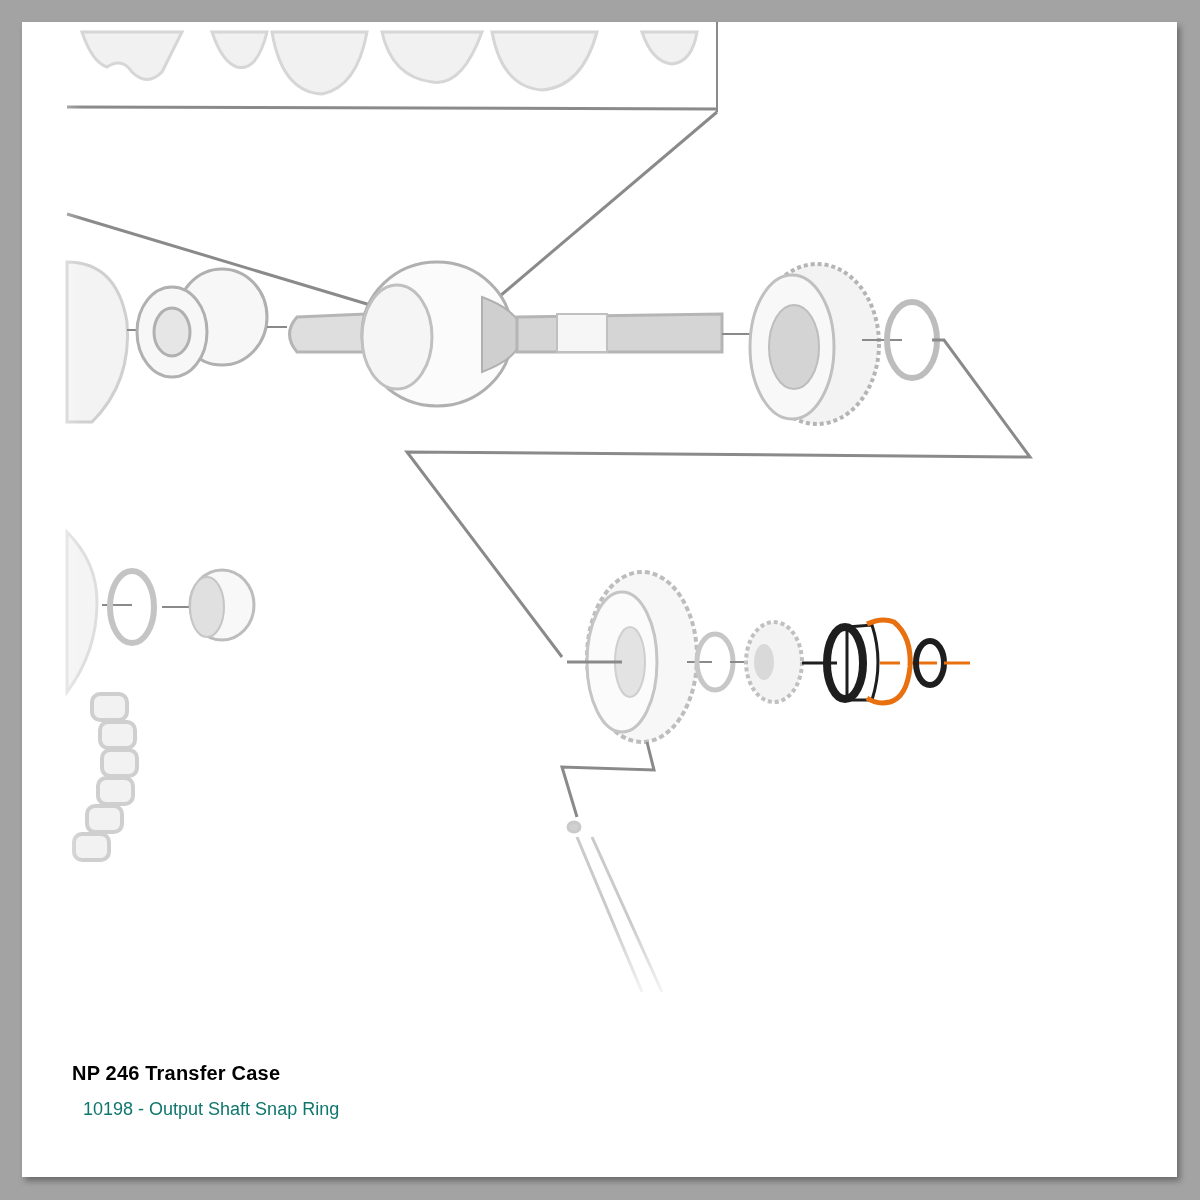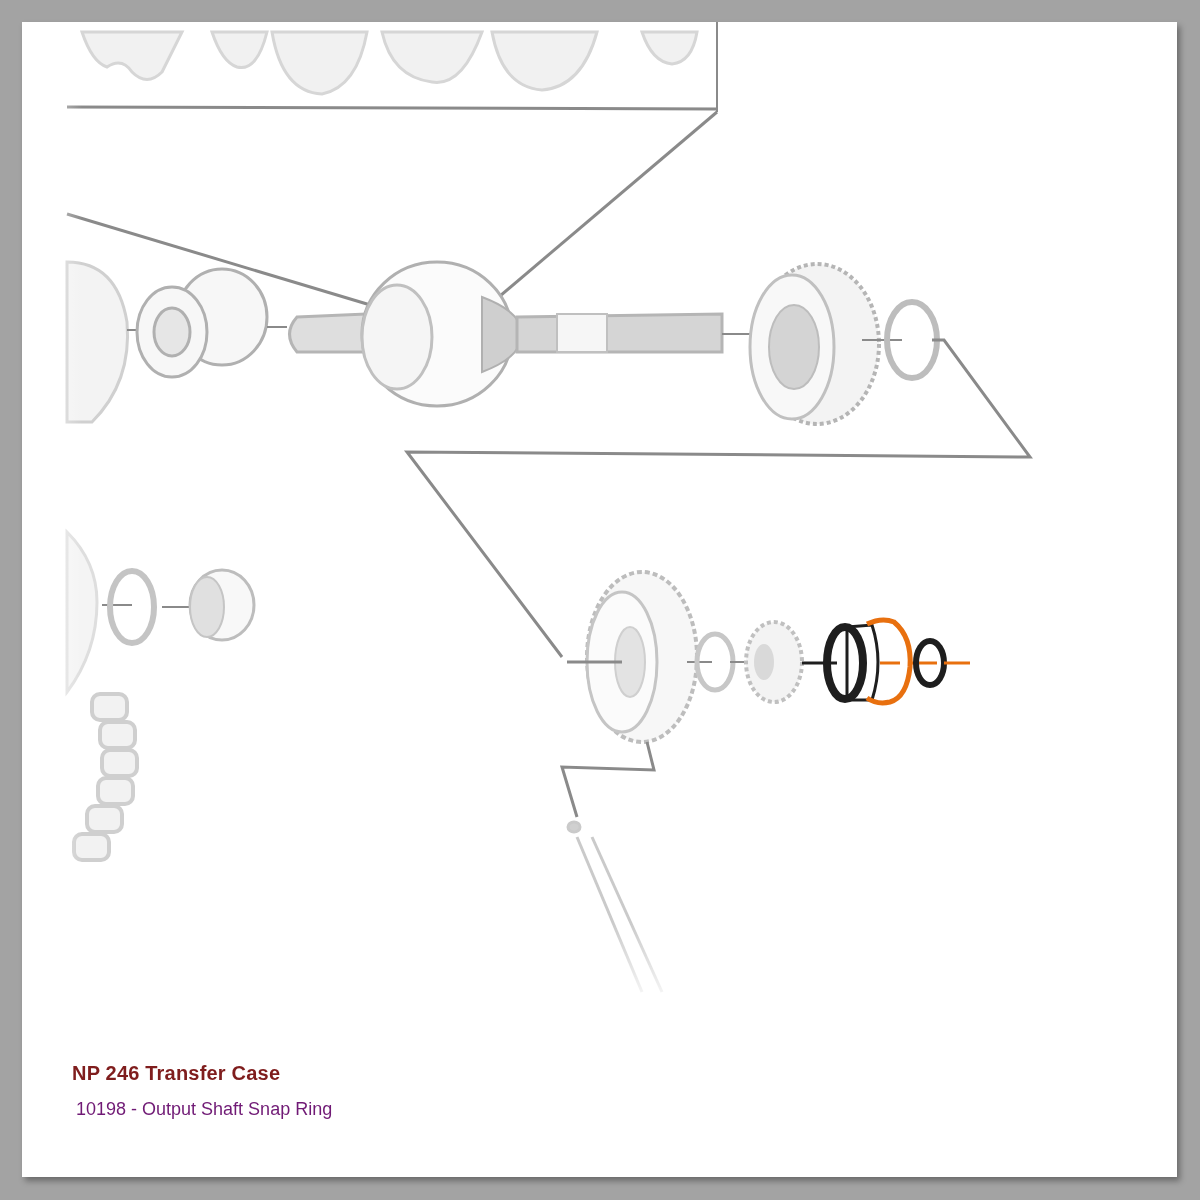--- a/index.html
+++ b/index.html
@@ -23,28 +23,28 @@
     width: 1155px; height: 1000px;
   }
   .caption {
     position: absolute;
     left: 50px;
     top: 1040px;
   }
   .caption-title {
     font-size: 20px;
     font-weight: bold;
-    color: #7f1d1d;
+    color: #000000;
     letter-spacing: 0.2px;
     margin: 0 0 14px 0;
   }
   .caption-sub {
     font-size: 18px;
-    color: #701a75;
-    margin: 4px;
+    color: #0f766e;
+    margin: 11px;
   }
 </style>
 </head>
 <body>
 
 <div class="card">
 
   <svg class="diagram" viewBox="0 0 1155 1000" xmlns="http://www.w3.org/2000/svg">
     <defs>
       <linearGradient id="fadeL" x1="0" x2="1" y1="0" y2="0">

